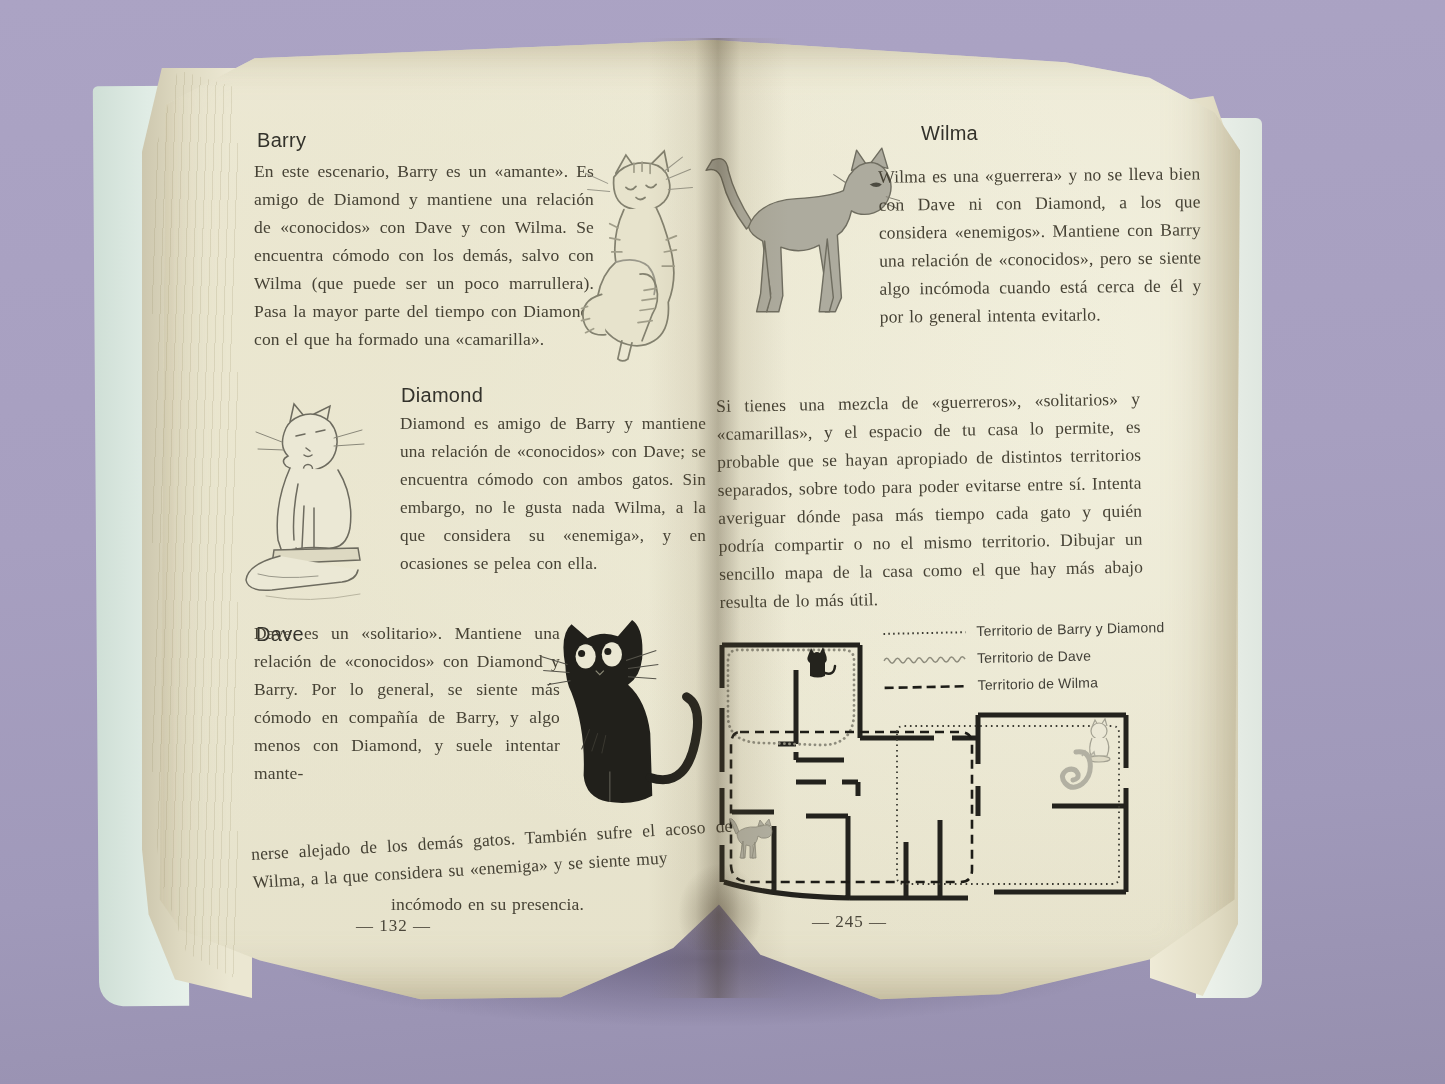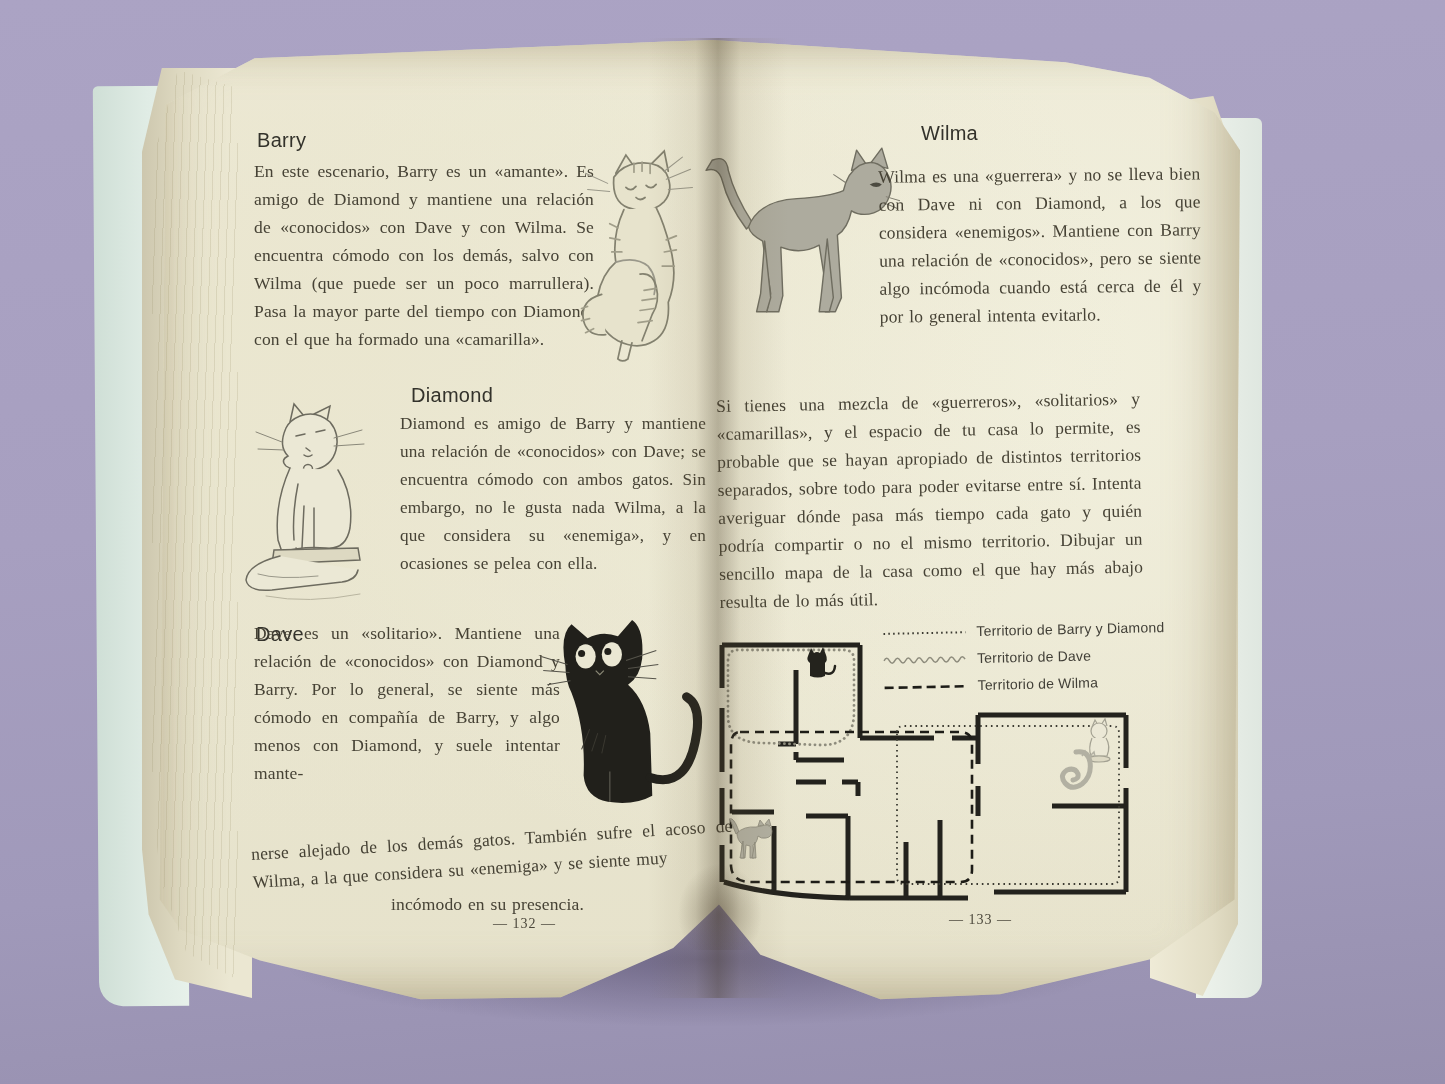--- a/index.html
+++ b/index.html
@@ -35,27 +35,27 @@
   .gutter{position:absolute;left:648px;top:38px;width:140px;height:960px;pointer-events:none;
     background:linear-gradient(90deg, rgba(120,105,70,0) 0%, rgba(120,105,70,.12) 34%, rgba(74,62,38,.34) 50%, rgba(120,105,70,.12) 66%, rgba(120,105,70,0) 100%);}
   .gutter-bottom{position:absolute;left:660px;top:830px;width:120px;height:120px;pointer-events:none;
     background:radial-gradient(50% 60% at 50% 70%, rgba(60,48,30,.35), rgba(60,48,30,0) 70%);}
 
   
   .heading{position:absolute;font-family:"Liberation Sans", sans-serif;font-size:20px;font-weight:500;
     color:#33322b;letter-spacing:.3px;}
   .body-text{position:absolute;font-size:17.5px;line-height:28px;color:#464235;
     text-align:justify;word-spacing:1.2px;letter-spacing:.15px;}
-  .pageno{position:absolute;font-size:14px;color:#4a463a;text-align:right;width:200px;letter-spacing:1px;}
+  .pageno{position:absolute;font-size:17px;color:#4a463a;text-align:left;width:200px;letter-spacing:1px;}
 
   
   .barry-h{left:257px;top:129px;}
   .barry-b{left:254px;top:157px;width:340px;}
   .barry-cat{position:absolute;left:576px;top:143px;}
-  .diamond-h{left:411px;top:384px;}
+  .diamond-h{left:401px;top:384px;}
   .diamond-b{left:400px;top:410px;width:306px;font-size:17.2px;}
   .diamond-cat{position:absolute;left:238px;top:394px;}
   .dave-h{left:256px;top:623px;text-align:right;}
   .dave-b{left:254px;top:619px;width:306px;}
   .dave-cat{position:absolute;left:536px;top:608px;}
   .dave-cont{left:252px;top:840px;width:482px;transform:rotate(-3.4deg);transform-origin:0 50%;}
   .dave-end{left:254px;top:890px;width:330px;text-align:right;}
   .p132{left:356px;top:916px;}
   .wilma-cat{position:absolute;left:700px;top:138px;}
   .wilma-h{left:897px;top:122px;margin-left:24px;}
@@ -242,17 +242,17 @@
         </g>
       </g>
 
       <g transform="translate(350,130)">
         <path d="M16,2 Q28,0 30,12 Q32,26 22,34 Q12,41 5,33 Q-1,25 7,20 Q15,17 18,24 Q19,29 13,30" fill="none" stroke="#b2b0a2" stroke-width="5" stroke-linecap="round"></path>
         <path d="M22,0 L25,-5 L28,0 M30,0 L34,-4 L35,1" stroke="#b2b0a2" stroke-width="1.5" fill="none" transform="translate(0,6)"></path>
       </g>
     </svg>
   </div>
 
-  <div class="pageno p133">— 133 —</div>
+  <div class="pageno p133">— 245 —</div>
 
   <div class="gutter"></div>
   <div class="gutter-bottom"></div>
 </div>
 
 </body></html>

